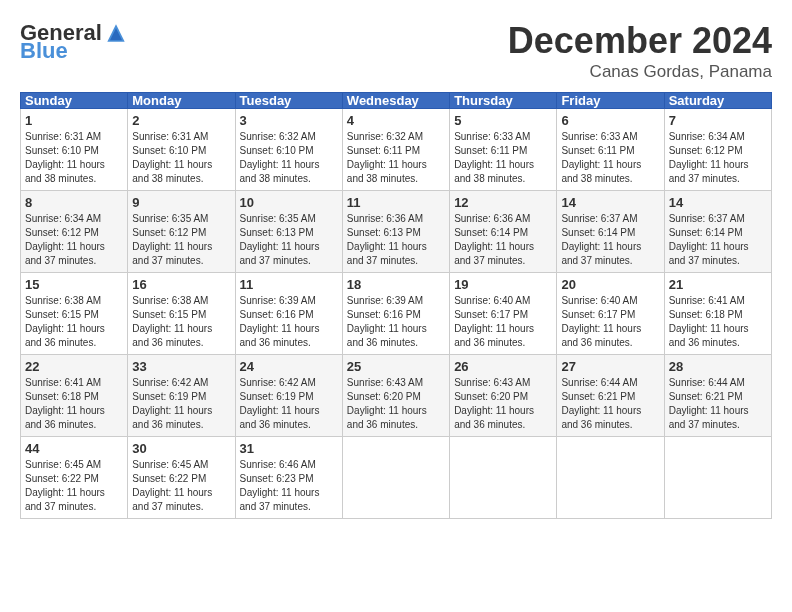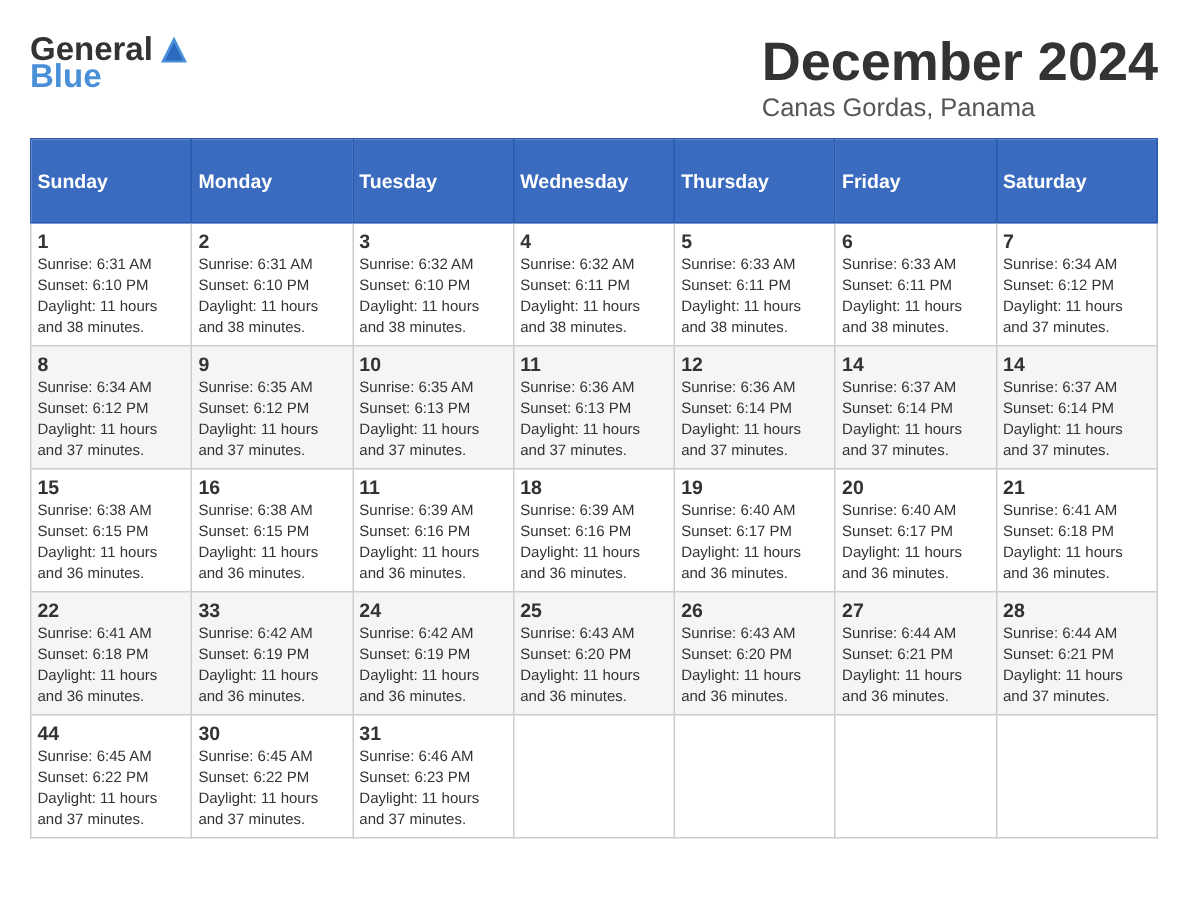--- a/index.html
+++ b/index.html
@@ -37,40 +37,40 @@
       font-weight: bold;
       color: #4a90d9;
       text-align: center;
     }
     .logo-icon {
       width: 20px;
       height: 20px;
       margin-left: 2px;
     }
     .title-section {
-      text-align: left;
+      text-align: right;
     }
     .month-title {
       font-size: 36px;
       font-weight: bold;
       color: #333;
     }
     .location {
       font-size: 17px;
       color: #555;
     }
     .calendar {
       width: 100%;
       border-collapse: collapse;
       font-size: 11px;
     }
     .calendar th {
       background-color: #3a6bbf;
       color: white;
-      padding: 20px 4px;
+      padding: 0 4px;
       text-align: left;
       font-size: 13px;
       font-weight: bold;
       border: 1px solid #2a5aaf;
     }
     .calendar td {
       border: 1px solid #ccc;
       padding: 4px;
       vertical-align: top;
       width: calc(100% / 7);

